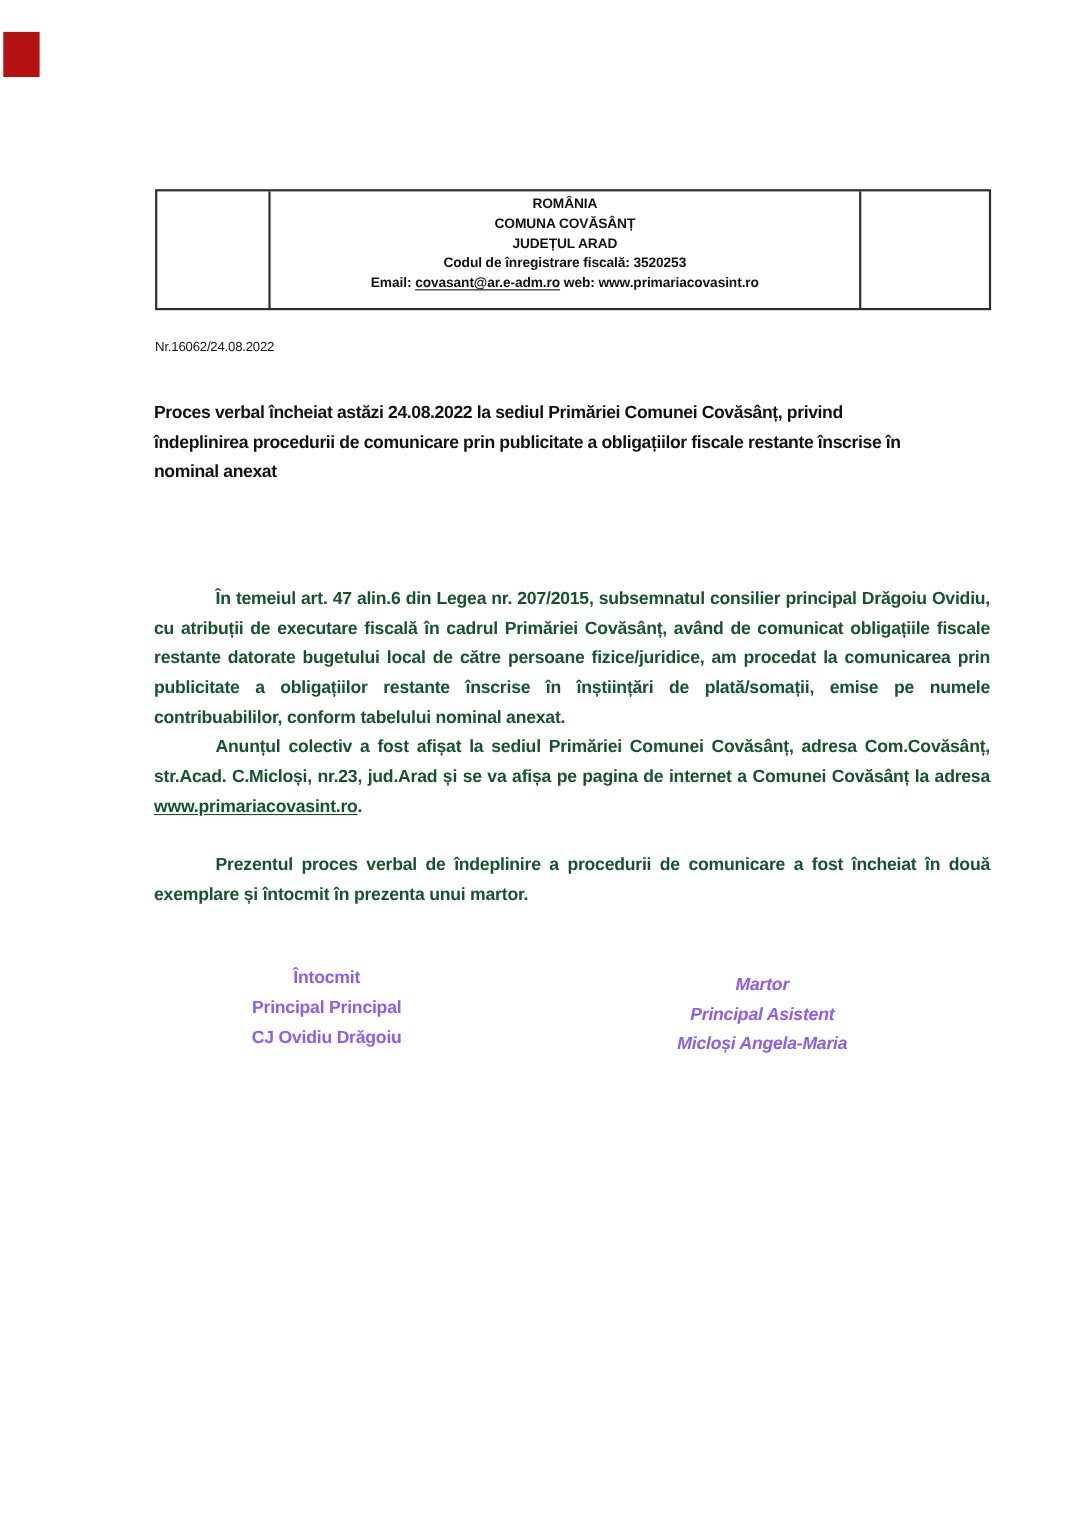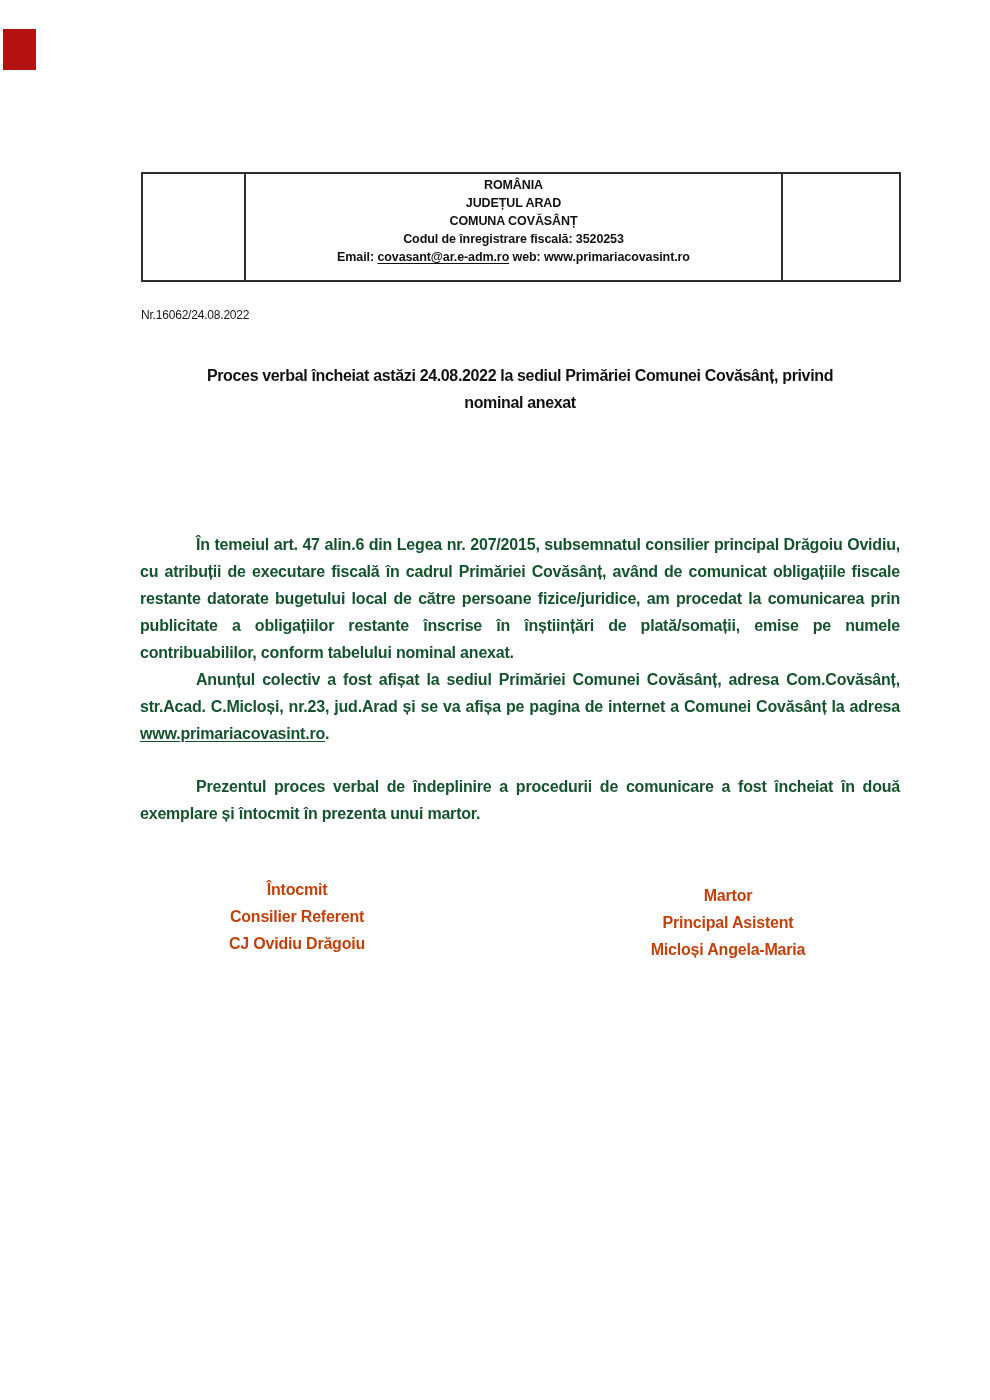--- a/index.html
+++ b/index.html
@@ -56,21 +56,20 @@
     letter-spacing: -0.2px;
     color: #161616;
   }
   .title {
     position: absolute;
     left: 140px;
     top: 362px;
     width: 760px;
     display: flex;
     flex-direction: column;
-    align-items: center;
     font-weight: bold;
     font-size: 16px;
     line-height: 27px;
     letter-spacing: -0.35px;
     color: #111;
   }
   .title > div { white-space: nowrap; }
 
   .bodytext {
     position: absolute;
@@ -87,64 +86,65 @@
   .bodytext p { margin: 0; text-indent: 56px; }
   .bodytext p.closing { margin-top: 26px; }
 
   .sig {
     position: absolute;
     text-align: center;
     font-weight: bold;
     font-size: 16px;
     line-height: 27px;
     letter-spacing: -0.2px;
-    color: #c2410c;
+    color: #8b5cf6;
   }
   .sig-left  { left: 186px; top: 876px; width: 222px; }
-  .sig-right { left: 607px; top: 882px; width: 242px; }
+  .sig-right { left: 572px; top: 882px; width: 242px; font-style: italic; }
 </style>
 </head>
 <body>
 
 <div class="page">
 
   <div class="scan-mark" style="background:#b51212"></div>
 
   <div class="header-box">
     <div class="header-cell left"></div>
     <div class="header-cell mid">
       <div>ROMÂNIA</div>
+      <div>COMUNA COVĂSÂNȚ</div>
       <div>JUDEȚUL ARAD</div>
-      <div>COMUNA COVĂSÂNȚ</div>
       <div>Codul de înregistrare fiscală: 3520253</div>
       <div>
         <span>Email: </span><span class="u">covasant@ar.e-adm.ro</span><span> web: www.primariacovasint.ro</span>
       </div>
     </div>
     <div class="header-cell right"></div>
   </div>
 
   <div class="ref">Nr.16062/24.08.2022</div>
 
   <div class="title">
     <div>Proces verbal încheiat astăzi 24.08.2022 la sediul Primăriei Comunei Covăsânț, privind</div>
+    <div>îndeplinirea procedurii de comunicare prin publicitate a obligațiilor fiscale restante înscrise în</div>
     <div>nominal anexat</div>
   </div>
 
   <div class="bodytext">
     <p>În temeiul art. 47 alin.6 din Legea nr. 207/2015, subsemnatul consilier principal Drăgoiu Ovidiu, cu atribuții de executare fiscală în cadrul Primăriei Covăsânț, având de comunicat obligațiile fiscale restante datorate bugetului local de către persoane fizice/juridice, am procedat la comunicarea prin publicitate a obligațiilor restante înscrise în înștiințări de plată/somații, emise pe numele contribuabililor, conform tabelului nominal anexat.</p>
     <p>
       <span>Anunțul colectiv a fost afișat la sediul Primăriei Comunei Covăsânț, adresa Com.Covăsânț, str.Acad. C.Micloși, nr.23, jud.Arad și se va afișa pe pagina de internet a Comunei Covăsânț la adresa </span><span class="u">www.primariacovasint.ro</span><span>.</span>
     </p>
     <p class="closing">Prezentul proces verbal de îndeplinire a procedurii de comunicare a fost încheiat în două exemplare și întocmit în prezenta unui martor.</p>
   </div>
 
   <div class="sig sig-left">
     <div>Întocmit</div>
-    <div>Consilier Referent</div>
+    <div>Principal Principal</div>
     <div>CJ Ovidiu Drăgoiu</div>
   </div>
 
   <div class="sig sig-right">
     <div>Martor</div>
     <div>Principal Asistent</div>
     <div>Micloși Angela-Maria</div>
   </div>
 
 </div>

